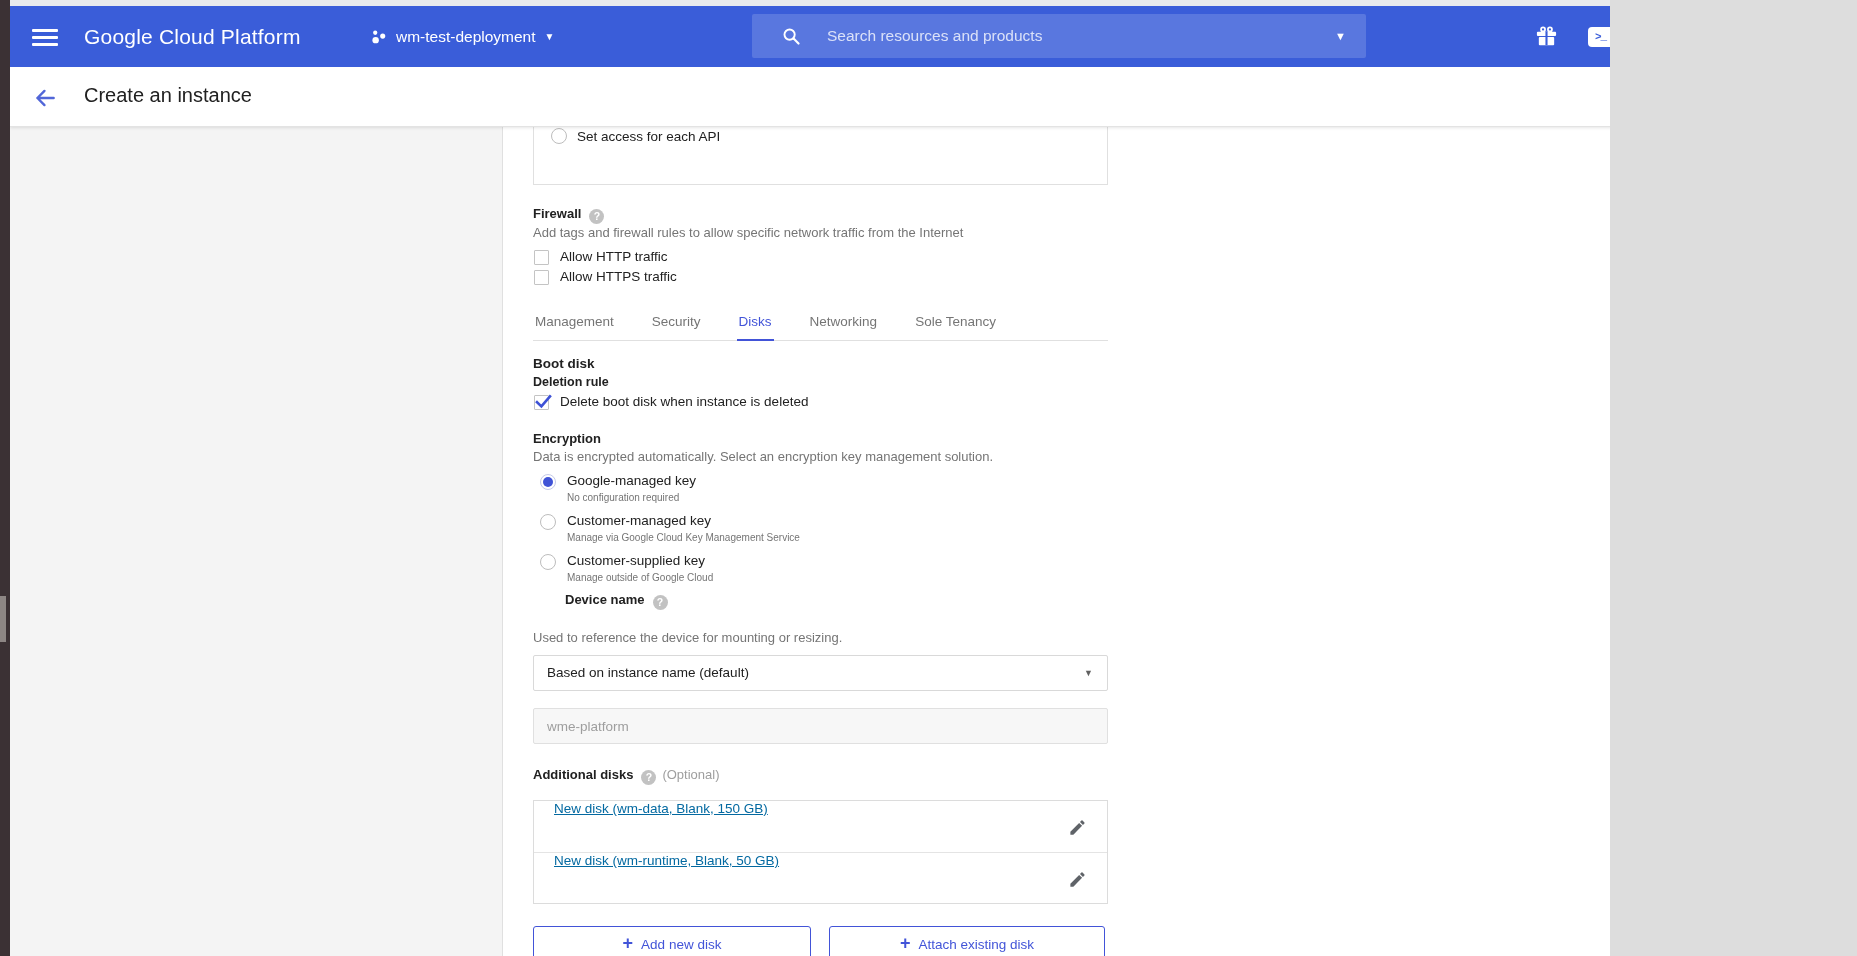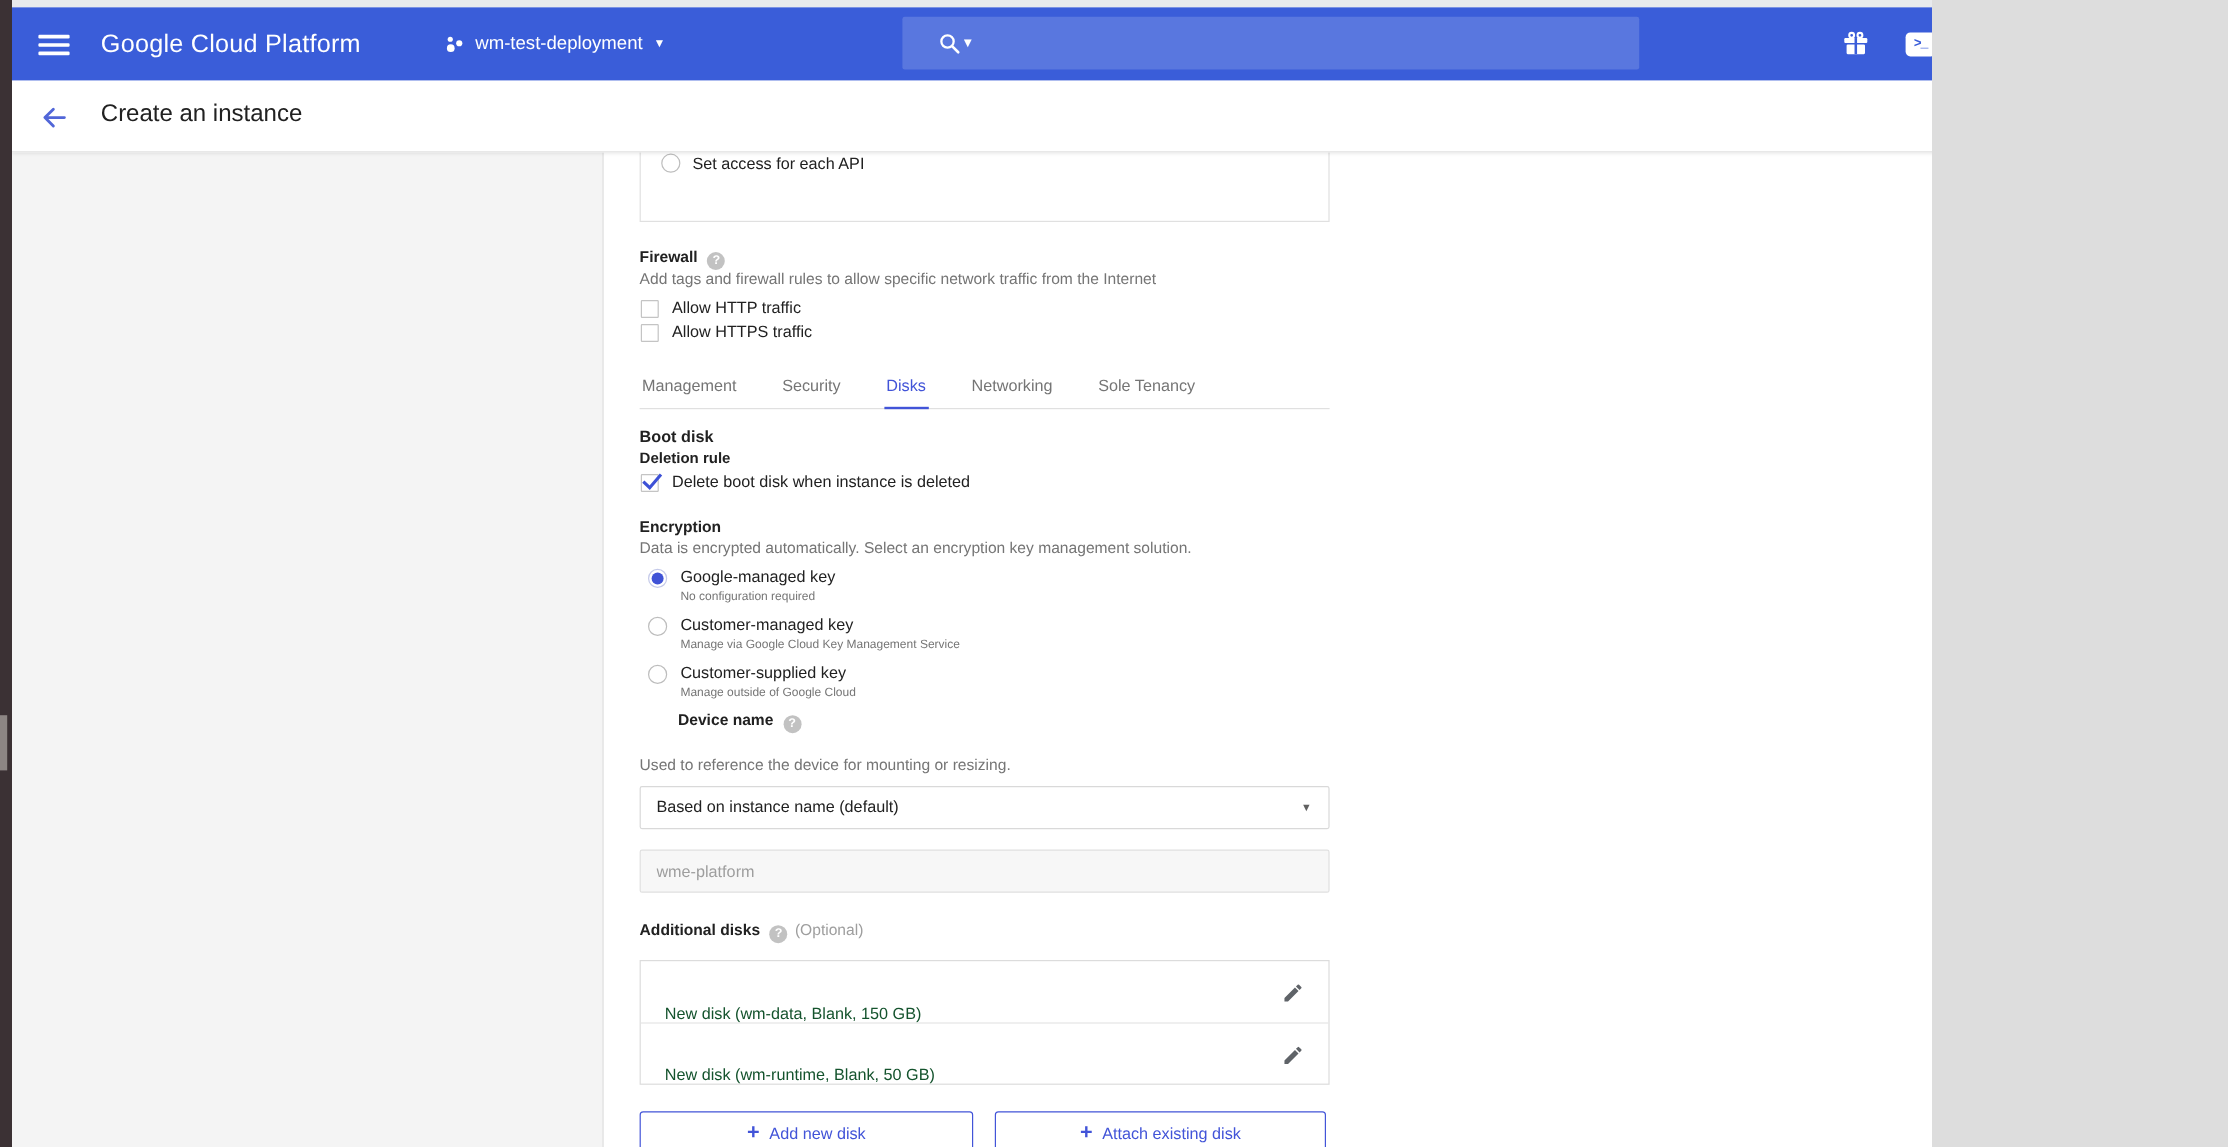--- a/index.html
+++ b/index.html
@@ -72,21 +72,21 @@
   .tab.active{color:#4254d8;border-bottom-color:#4254d8;}
   
   .select{position:absolute;left:533px;top:655px;width:575px;height:36px;background:#fff;border:1px solid #d9d9d9;
           border-radius:2px;font-size:13.5px;color:#212121;line-height:34px;padding-left:13px;cursor:pointer;}
   .select .sel-caret{position:absolute;right:14px;top:0;color:#616161;font-size:9px;line-height:34px;}
   .text-input{position:absolute;left:533px;top:708px;width:575px;height:36px;background:#f7f7f7;border:1px solid #e0e0e0;
               border-radius:2px;font-size:13.5px;color:#424242;padding:0 13px;outline:none;font-family:"Liberation Sans",sans-serif;}
   .text-input::placeholder{color:#9e9e9e;}
   
   .disk-card{position:absolute;left:533px;top:800px;width:575px;height:104px;background:#fff;border:1px solid #dcdcdc;}
-  .disk-row{position:relative;height:51px;display:flex;align-items:flex-end;padding-left:20px;font-size:13.5px;color:#14532d;}
+  .disk-row{position:relative;height:51px;display:flex;align-items:flex-start;padding-left:20px;font-size:13.5px;color:#0369a1;text-decoration:underline;}
   .disk-row + .disk-row{border-top:1px solid #e4e4e4;}
   .pencil{position:absolute;right:20px;top:16px;width:20px;height:20px;cursor:pointer;display:flex;align-items:center;justify-content:center;}
   
   .add-btn{position:absolute;top:926px;height:36px;background:#fff;border:1px solid #4254d8;border-radius:3px;
            color:#4254d8;font-size:13.5px;display:flex;align-items:center;justify-content:center;gap:8px;cursor:pointer;}
   .add-btn .plus{font-size:18px;font-weight:bold;margin-top:-2px;}
 </style>
 </head>
 <body>
 
@@ -113,20 +113,21 @@
       </svg>
       <span class="pname">wm-test-deployment</span>
       <span class="caret">▼</span>
     </div>
 
     <div class="searchbox">
       <svg width="19" height="19" viewBox="0 0 20 20">
         <circle cx="8" cy="8" r="5.4" fill="none" stroke="#fff" stroke-width="2"></circle>
         <line x1="12.2" y1="12.2" x2="17.4" y2="17.4" stroke="#fff" stroke-width="2.3" stroke-linecap="round"></line>
       </svg>
+      <input placeholder="Search resources and products" style="">
       <span class="search-caret">▼</span>
     </div>
 
     <div class="appbar-right">
       <div class="abtn">
         <svg width="23" height="23" viewBox="0 0 24 24">
           <rect x="2" y="7" width="20" height="4.4" rx="1" fill="#fff"></rect>
           <rect x="4" y="12.6" width="16" height="8.4" rx="1" fill="#fff"></rect>
           <rect x="10.9" y="7" width="2.2" height="14" fill="#3a5dd9"></rect>
           <circle cx="8.4" cy="4.6" r="2.1" fill="none" stroke="#fff" stroke-width="1.8"></circle>

